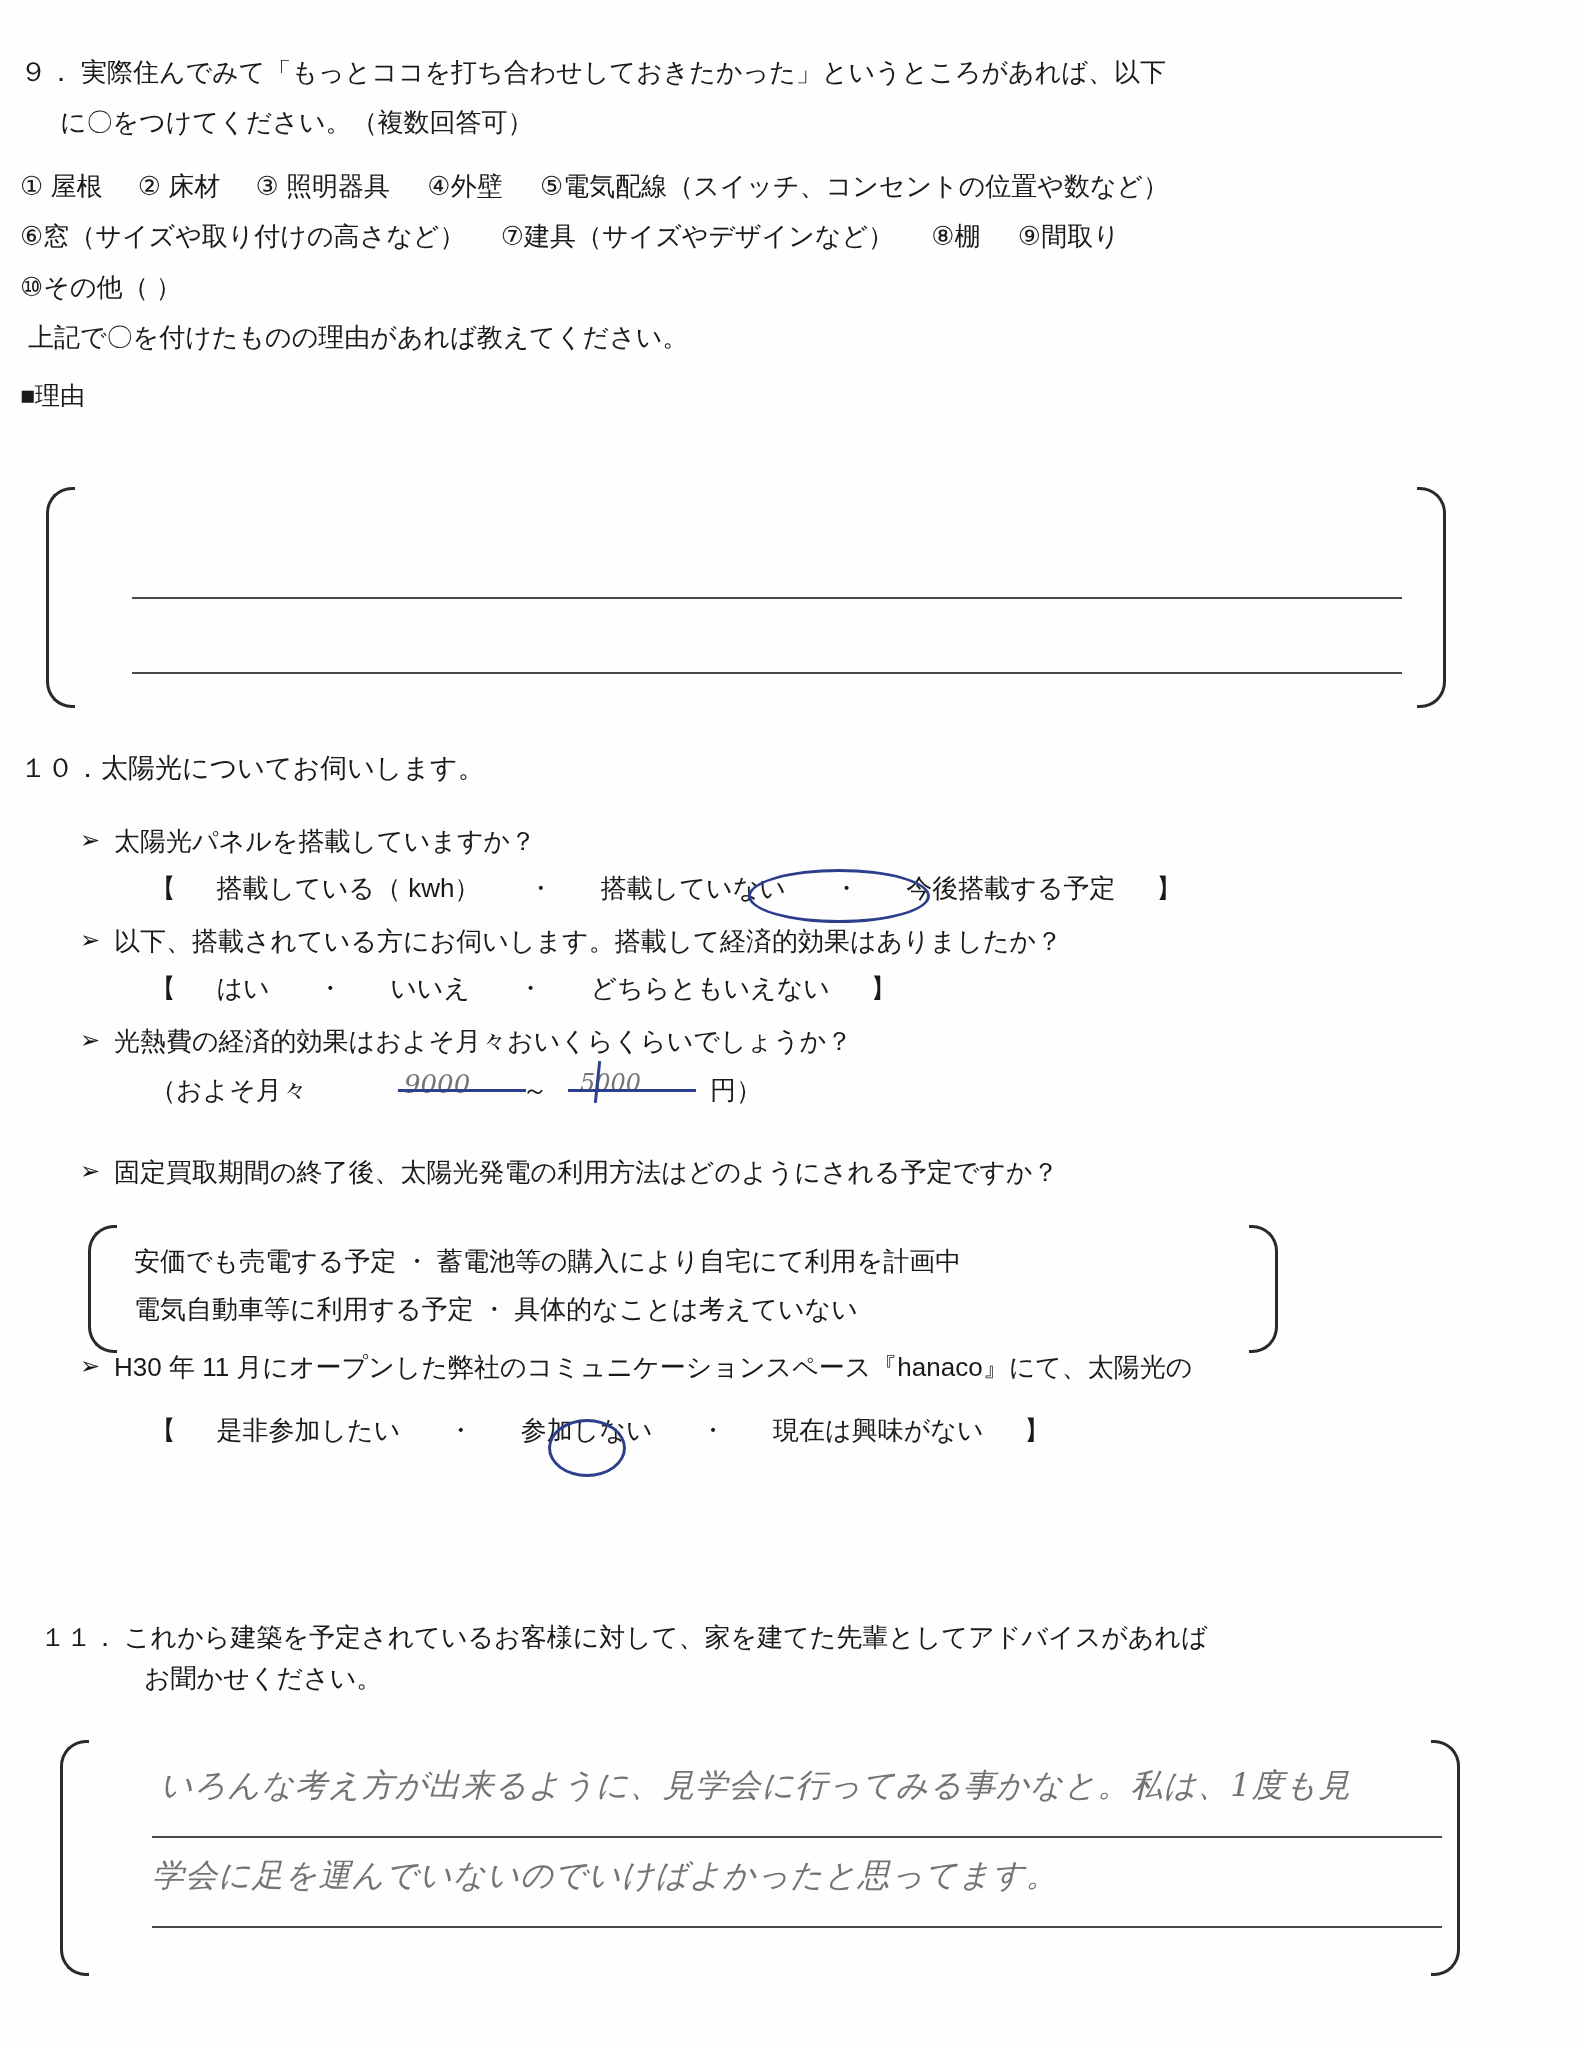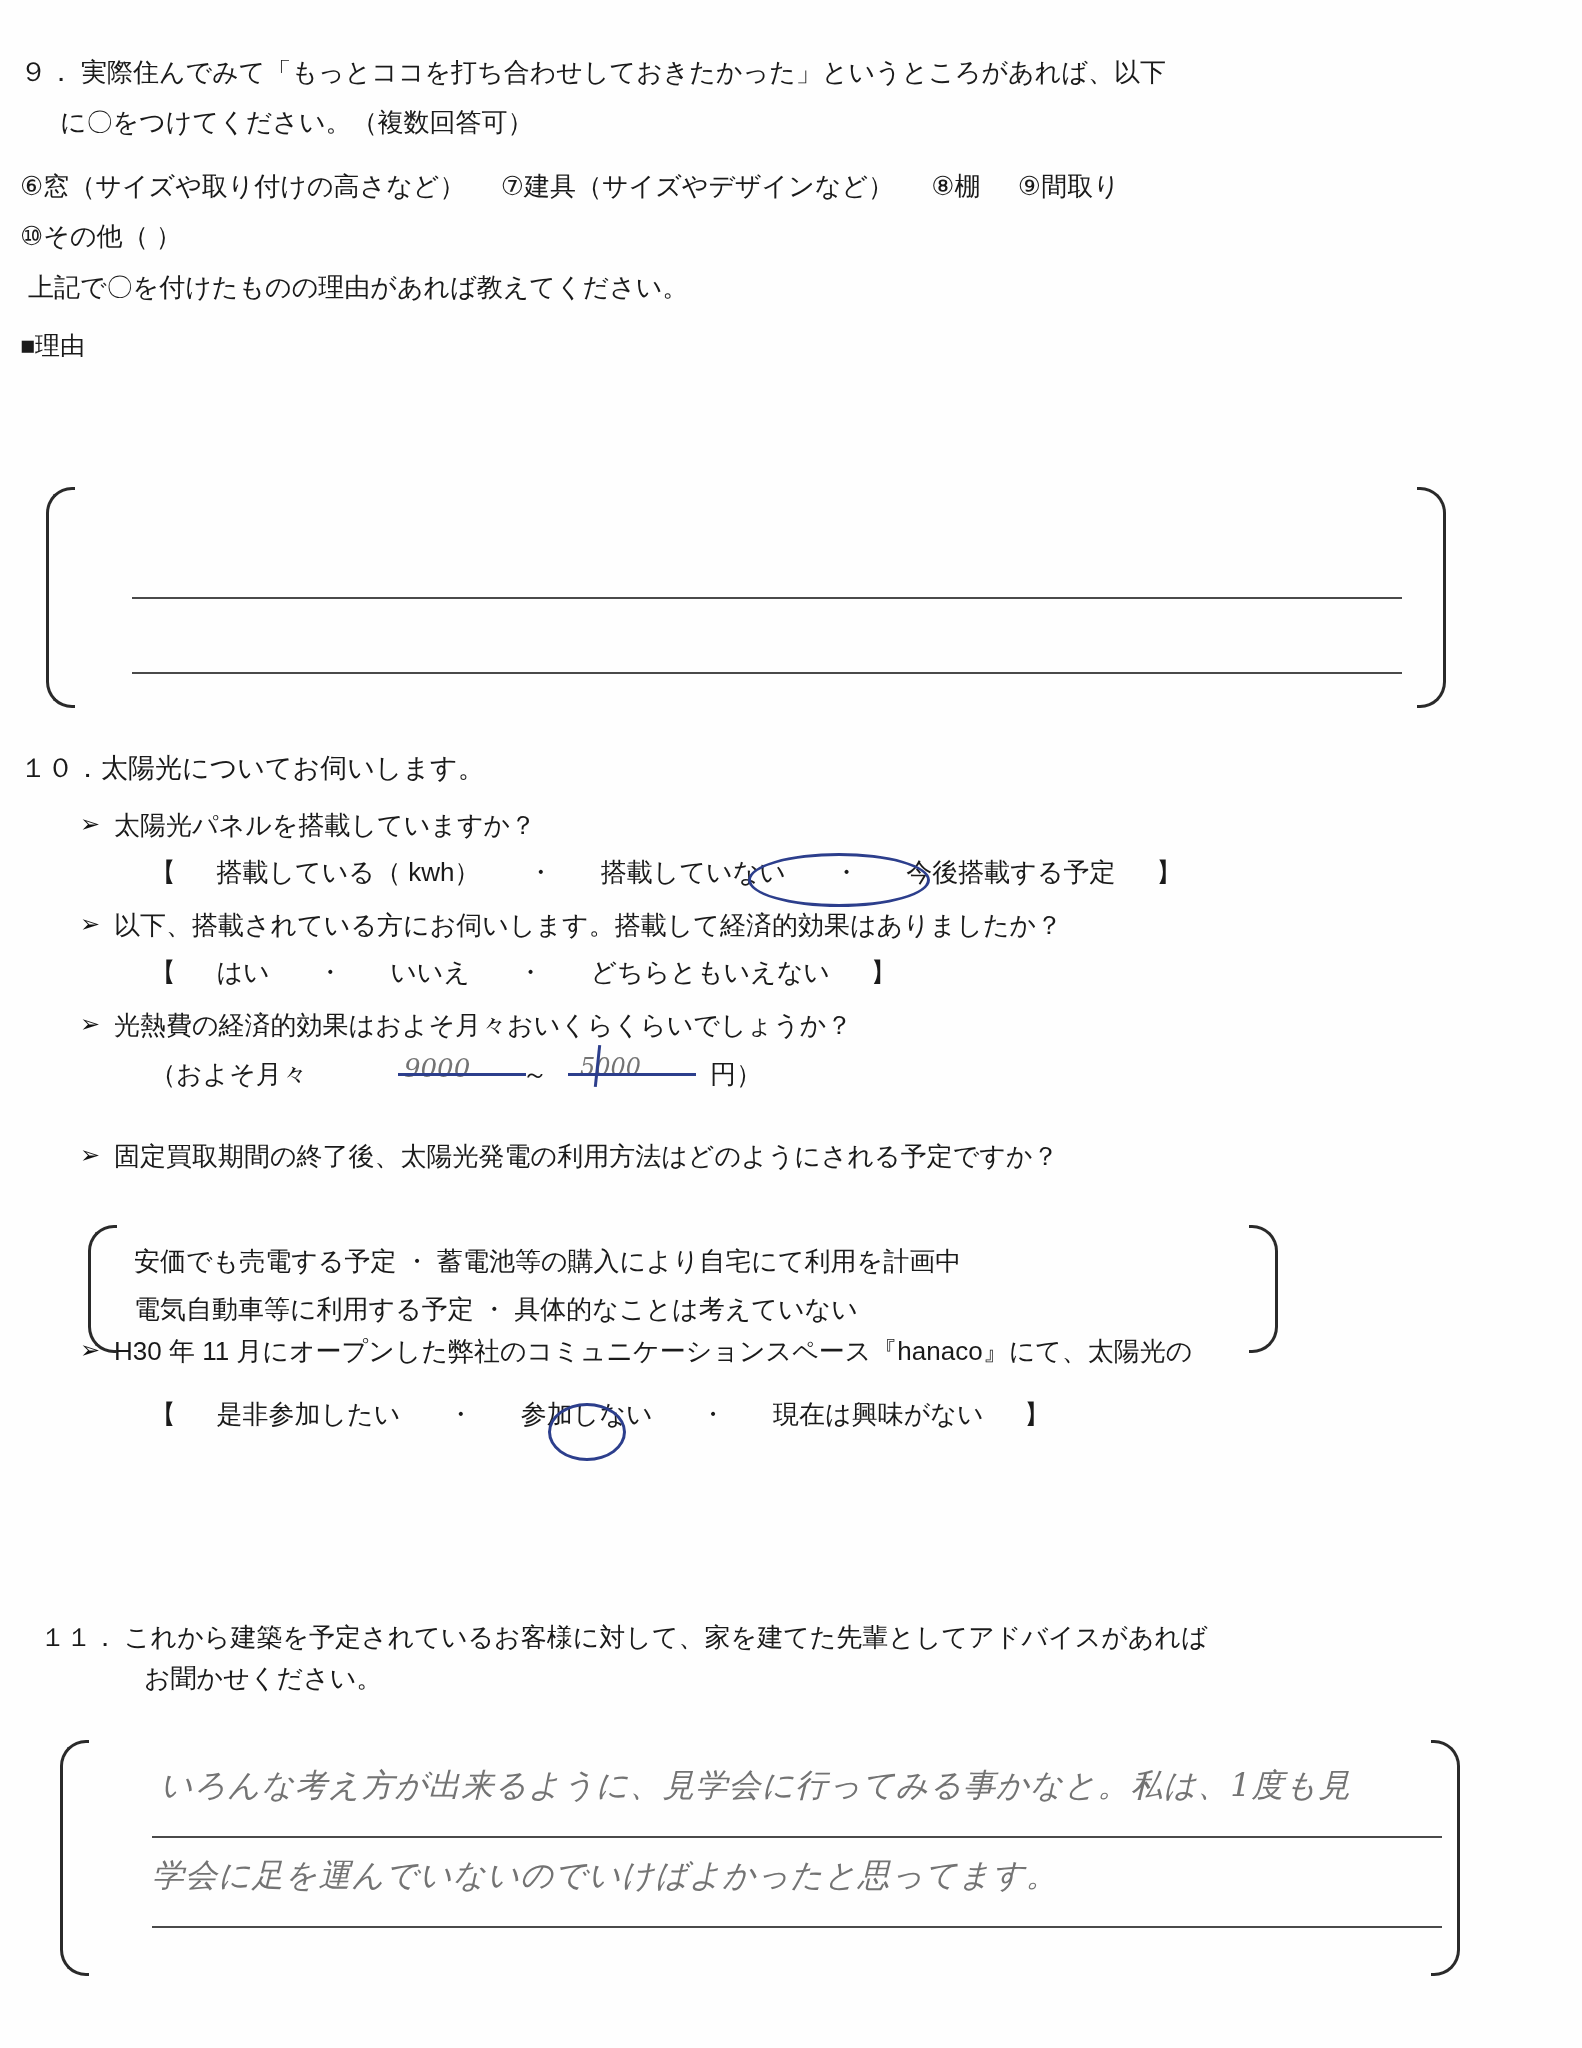--- a/index.html
+++ b/index.html
@@ -108,21 +108,21 @@
 
   
   #q10 {
     position: absolute;
     left: 20px;
     top: 750px;
     width: 1480px;
   }
   #q10 .q10-title {
     font-size: 27px;
-    margin-bottom: 20px;
+    margin-bottom: 36px;
   }
   .bullet-row {
     display: flex;
     align-items: flex-start;
     margin-left: 60px;
     margin-bottom: 6px;
   }
   .bullet-ar {
     width: 34px;
     flex: 0 0 34px;
@@ -239,20 +239,31 @@
 <div id="page">
 
   <section id="q9">
     <div class="head-line1 body-text">
       <span class="num q-num">９．</span>
       <span>実際住んでみて「もっとココを打ち合わせしておきたかった」というところがあれば、以下</span>
     </div>
     <div class="head-line2 body-text">に〇をつけてください。（複数回答可）</div>
 
     <div class="options body-text">
+      <div>
+        <span>① 屋根</span>
+        <span class="opt-gap-2"></span>
+        <span>② 床材</span>
+        <span class="opt-gap-2"></span>
+        <span>③ 照明器具</span>
+        <span class="opt-gap-1"></span>
+        <span>④外壁</span>
+        <span class="opt-gap-1"></span>
+        <span>⑤電気配線（スイッチ、コンセントの位置や数など）</span>
+      </div>
       <div>
         <span>⑥窓（サイズや取り付けの高さなど）</span>
         <span class="opt-gap-2"></span>
         <span>⑦建具（サイズやデザインなど）</span>
         <span class="opt-gap-1"></span>
         <span>⑧棚</span>
         <span class="opt-gap-1"></span>
         <span>⑨間取り</span>
       </div>
       <div class="other-line">⑩その他（                                                  ）</div>

